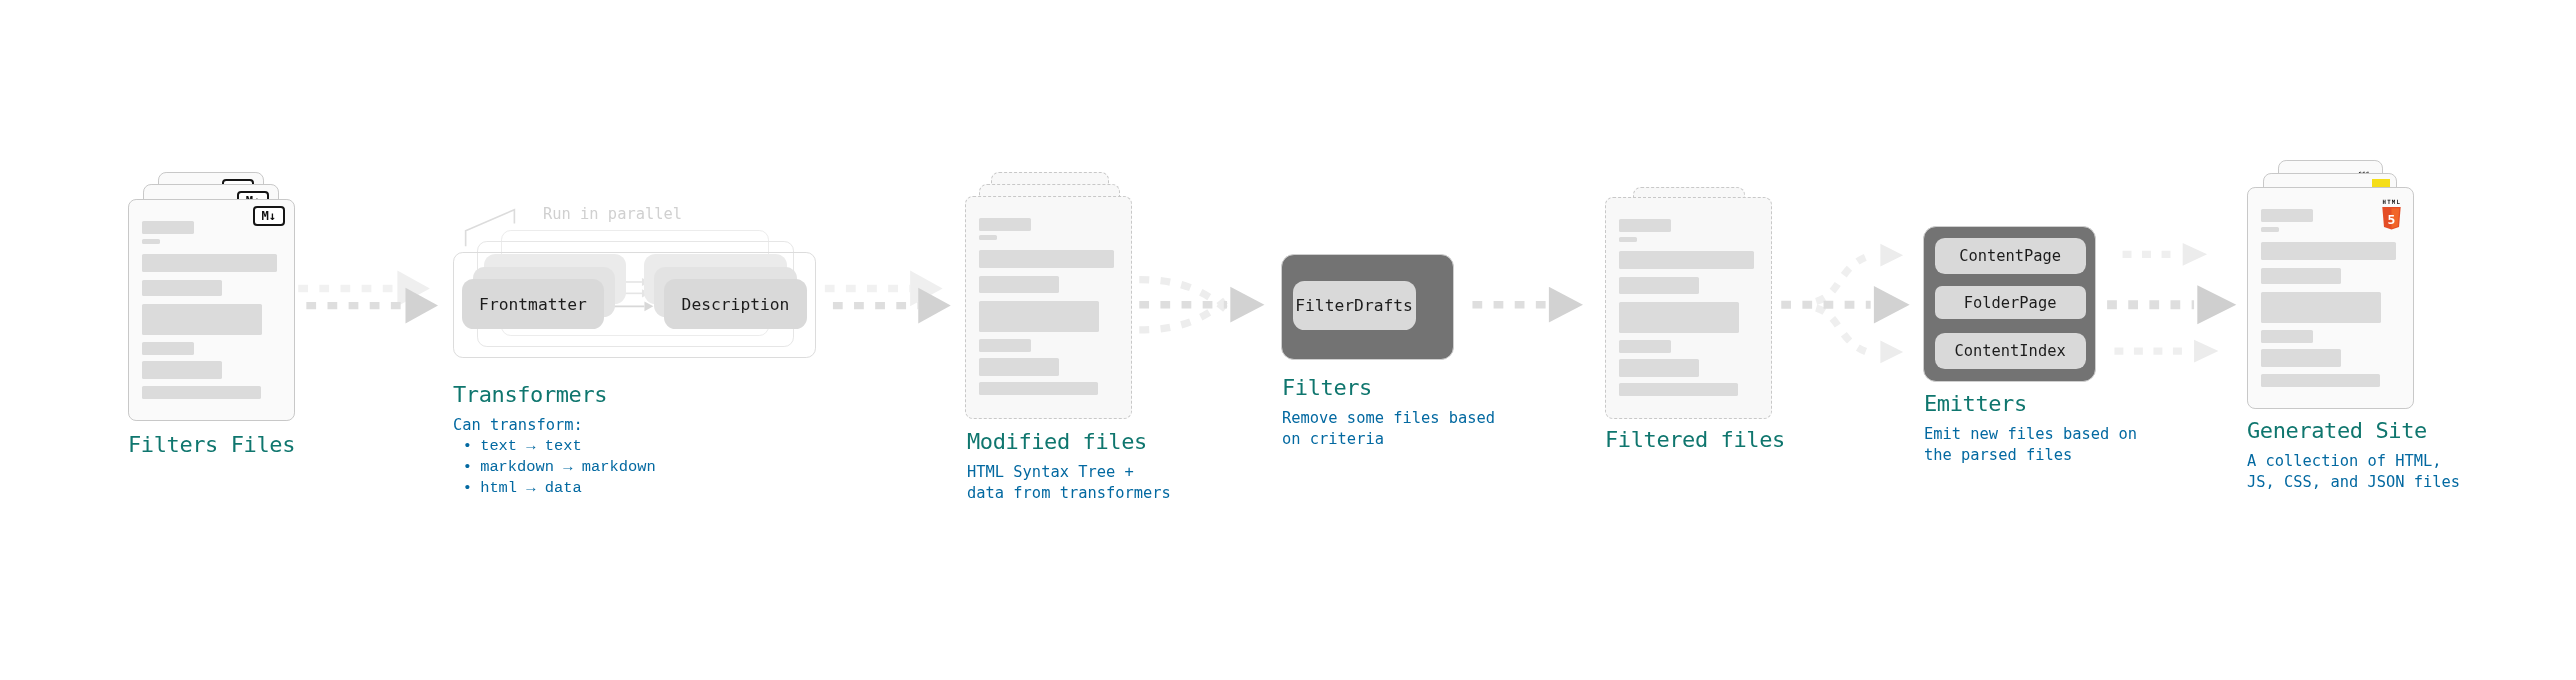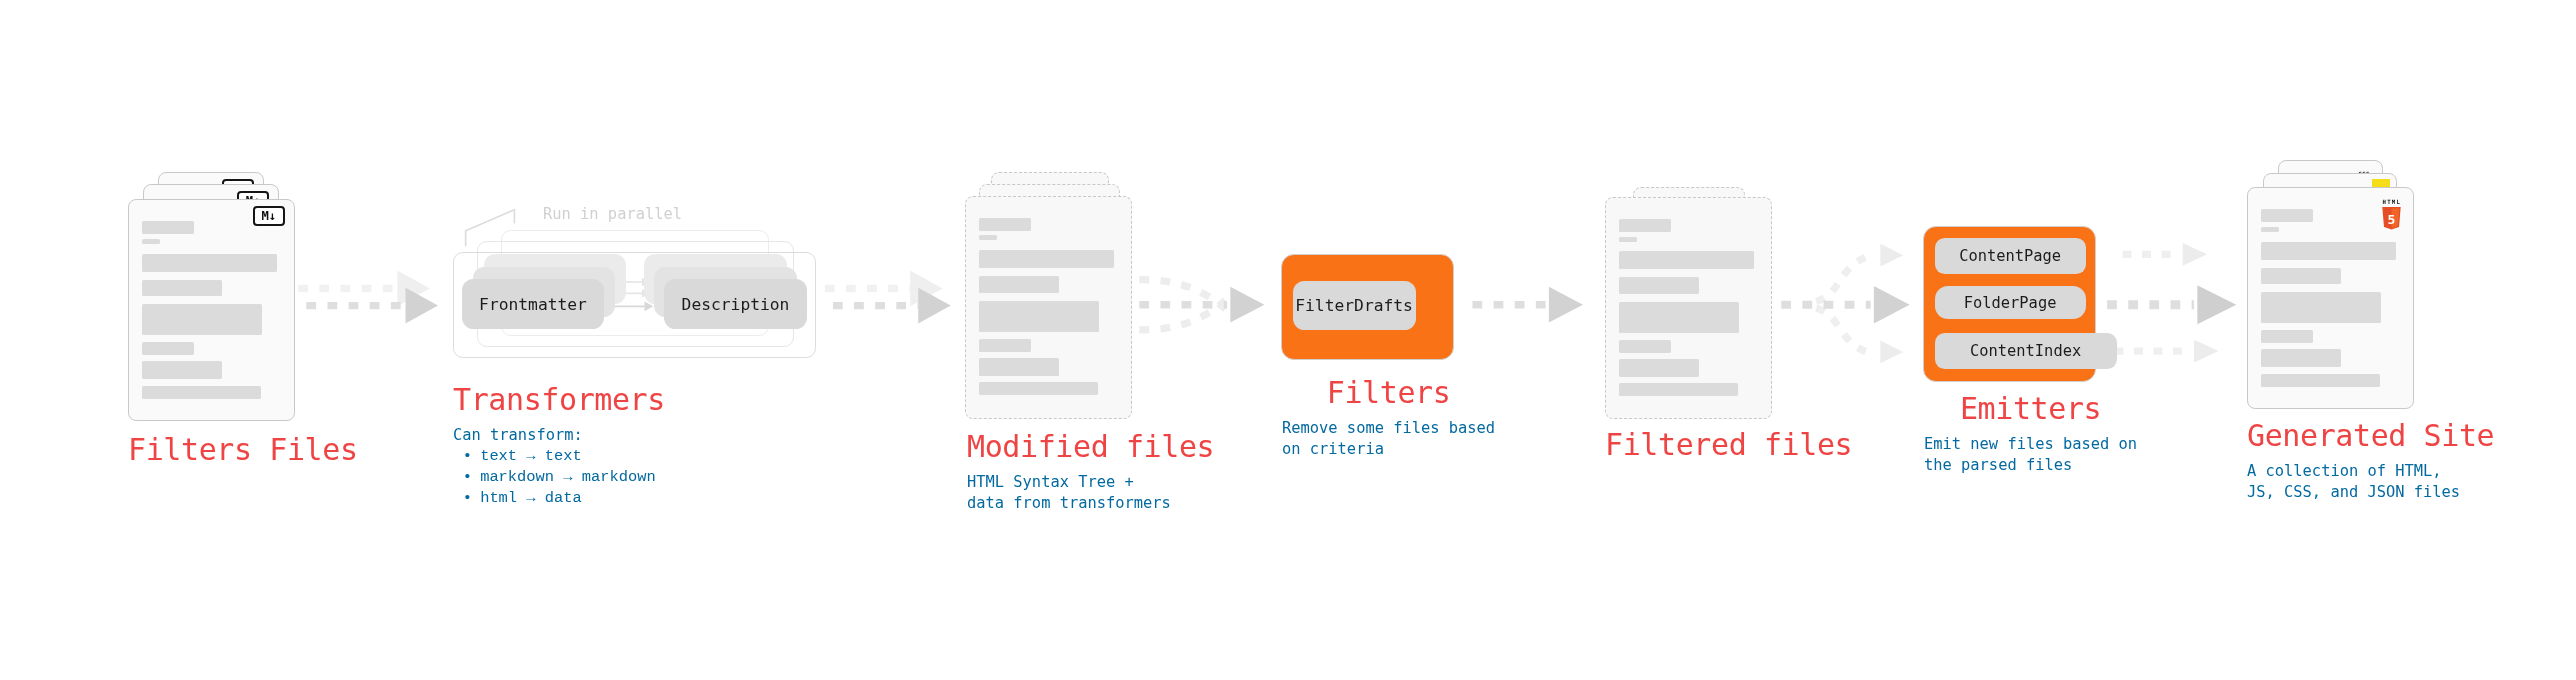--- a/index.html
+++ b/index.html
@@ -27,29 +27,29 @@
             font-weight:bold;font-size:12.2px;line-height:16.3px;text-align:center;}
 
   .html5{position:absolute;top:4.1px;right:9px;width:24.4px;text-align:center;}
   .html5 .word{font-size:5.7px;font-weight:bold;color:#111;letter-spacing:1.2px;line-height:6.5px;}
   .js-badge{position:absolute;top:4.9px;right:6.5px;width:18px;height:14.6px;background:#f5de19;}
   .css-badge{position:absolute;top:3.3px;right:9.8px;width:16.3px;text-align:center;}
   .css-badge .w{font-size:5.7px;font-weight:bold;color:#111;line-height:6.5px;letter-spacing:0.4px;}
   .css-badge .u{display:block;height:2.4px;background:#2b66f6;margin-top:0.8px;border-radius:0.8px;}
 
   
-  .panel{position:absolute;box-sizing:border-box;border:1.6px solid #cfcfcf;border-radius:13px;background:#f97316;}
+  .panel{position:absolute;box-sizing:border-box;border:1.6px solid #cfcfcf;border-radius:13px;background:#737373;}
   .gbox{position:absolute;box-sizing:border-box;border:1.6px solid #e0e0e0;border-radius:9.8px;background:transparent;}
   .node{position:absolute;background:#d9d9d9;border-radius:11.4px;color:#1c1c1c;font-size:16.3px;
         display:flex;align-items:center;justify-content:center;white-space:nowrap;}
   .ghost-node{position:absolute;border-radius:11.4px;}
 
   
   .label{position:absolute;white-space:nowrap;}
-  .title{font-size:30px;font-weight:500;color:#ef4444;letter-spacing:-0.4px;text-align:center;}
+  .title{font-size:22px;font-weight:500;color:#0f766e;letter-spacing:-0.4px;}
   .desc{margin-top:8px;font-size:15.4px;line-height:21px;color:#0369a1;}
   .desc .line{display:block;}
   .bullet-line{display:block;padding-left:9.8px;font-family:Liberation Mono, monospace;}
   .bullet-dot{margin-right:8.1px;}
   .annotation{position:absolute;font-size:15.4px;color:#d0d0d0;white-space:nowrap;margin-left:16px;}
 </style>
 </head>
 <body>
 
 <div class="canvas">
@@ -213,22 +213,22 @@
           <i class="bar b8"></i>
         </div>
     </div>
   </div>
   <div class="label" style="left:1605px;top:427px">
     <div class="title">Filtered files</div>
   </div>
 
   <div class="panel" style="left:1923px;top:226px;width:173px;height:156px">
     <div class="node" style="left:10.6px;top:11.4px;width:151px;height:36px;font-size:15.4px;border-radius:9.8px">ContentPage</div>
-    <div class="node" style="left:10.6px;top:59px;width:151px;height:33px;font-size:15.4px;border-radius:13px">FolderPage</div>
-    <div class="node" style="left:10.6px;top:106px;width:182px;height:36px;font-size:15.4px;border-radius:9.8px">ContentIndex</div>
+    <div class="node" style="left:10.6px;top:59px;width:151px;height:33px;font-size:15.4px;border-radius:7px">FolderPage</div>
+    <div class="node" style="left:10.6px;top:106px;width:151px;height:36px;font-size:15.4px;border-radius:9.8px">ContentIndex</div>
   </div>
   <div class="label" style="left:1924px;top:391px">
     <div class="title">Emitters</div>
     <div class="desc">
       <span class="line">Emit new files based on</span>
       <span class="line">the parsed files</span>
     </div>
   </div>
 
   <div class="stack" style="left:2247px;top:160px;width:167px;height:249px">

